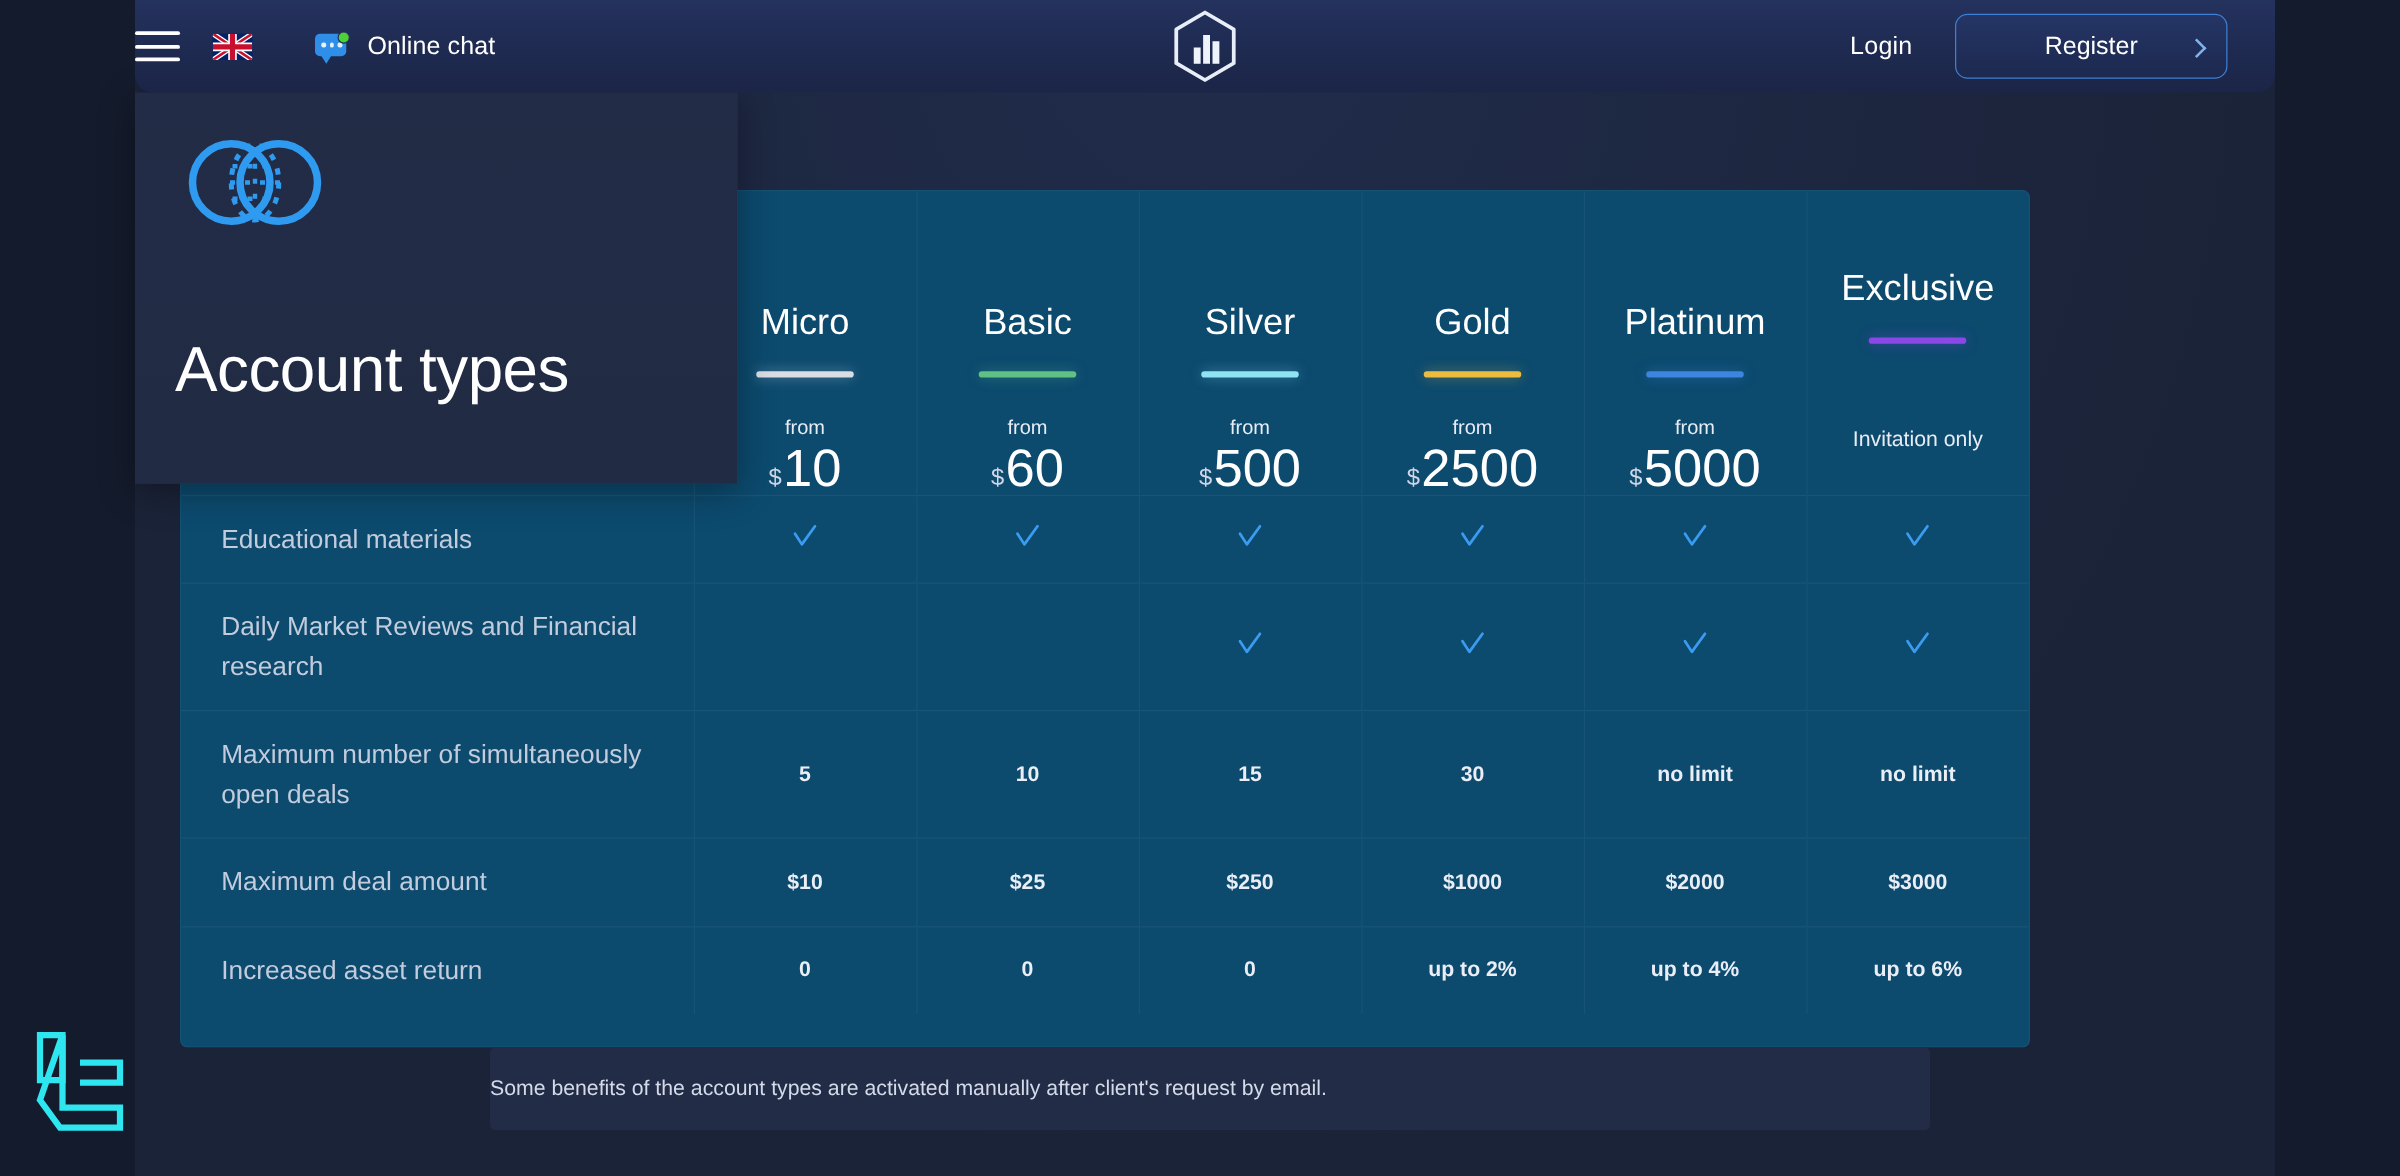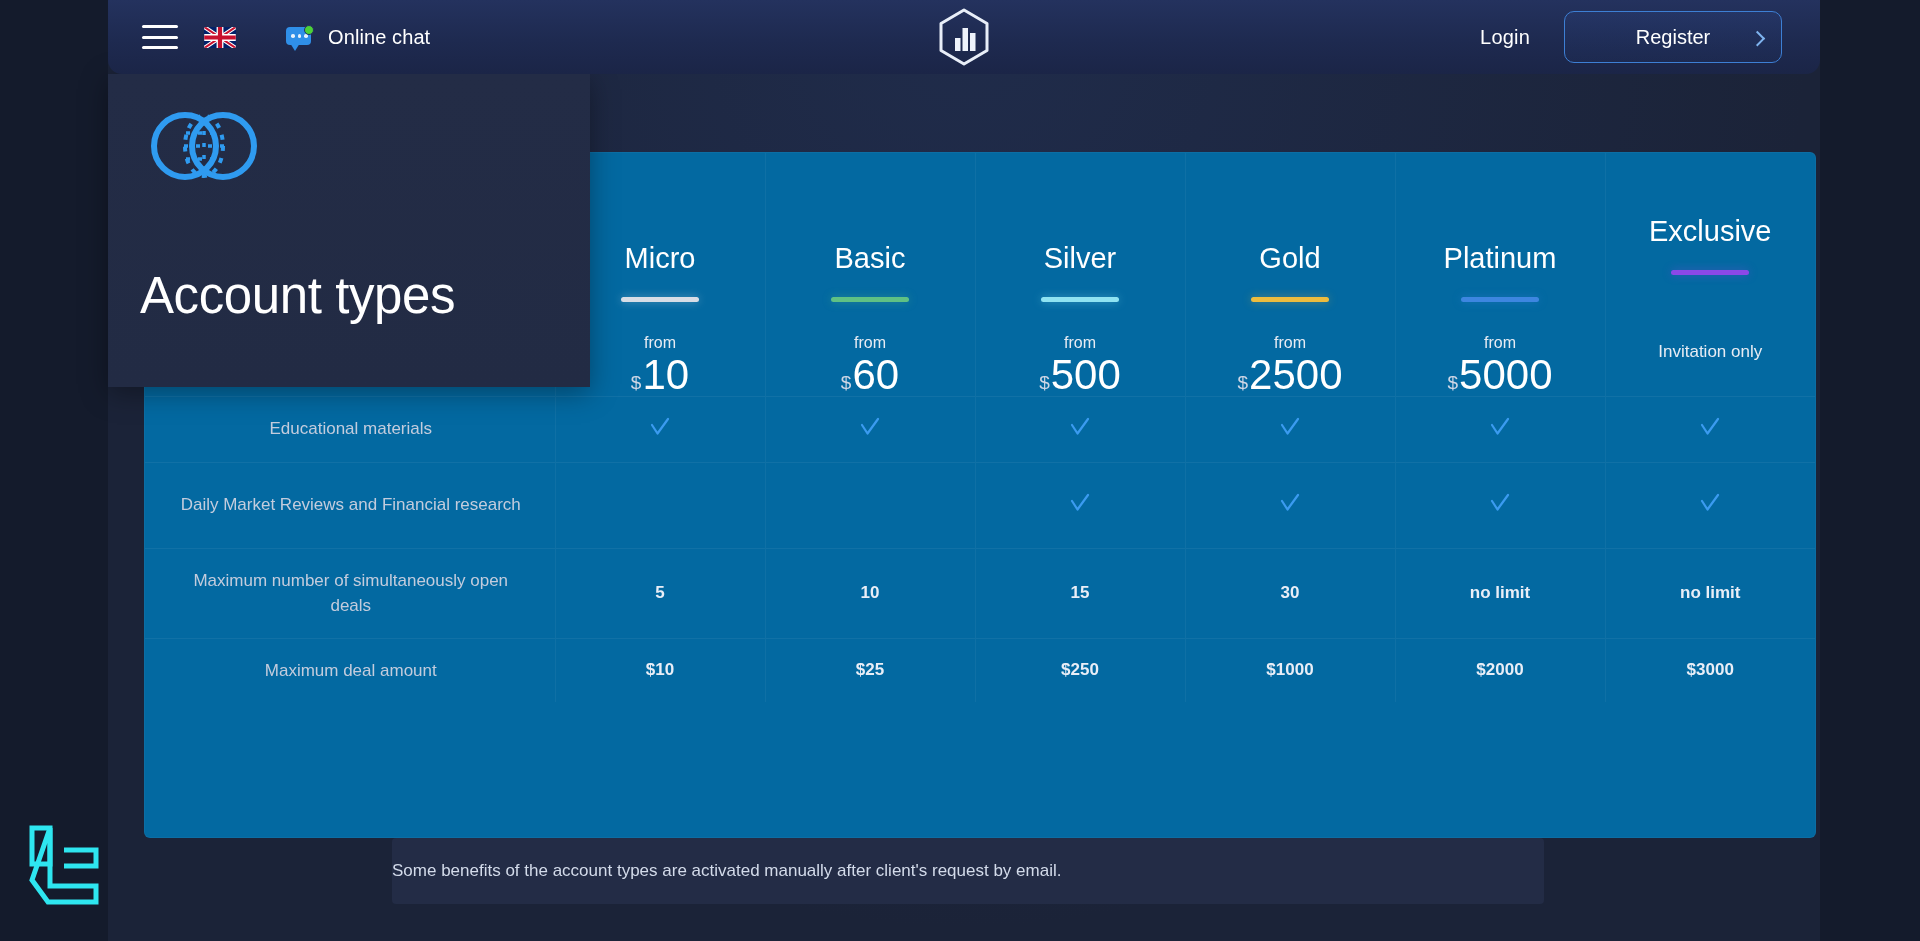--- a/index.html
+++ b/index.html
@@ -23,21 +23,21 @@
     pointer-events: none;
   }
 
   
   .header {
     position: absolute; left: 108px; top: 0; width: 1712px; height: 74px;
     background: linear-gradient(180deg, #24325e 0%, #1e2a50 55%, #1b2547 100%);
     border-bottom-left-radius: 14px; border-bottom-right-radius: 14px;
     display: flex; align-items: center; z-index: 30;
   }
-  .hdr-left { display: flex; align-items: center; gap: 26px; padding-left: 34px; }
+  .hdr-left { display: flex; align-items: center; gap: 26px; }
   .burger { width: 36px; height: 24px; display: flex; flex-direction: column;
             justify-content: space-between; cursor: pointer; }
   .burger i { display: block; height: 3px; background: #fff; border-radius: 2px; }
   .flag { width: 32px; height: 21px; border-radius: 2px; overflow: hidden; position: relative;
           background: #012169; cursor: pointer; flex: none; }
   .flag svg { display:block; }
   .chat-wrap { display: flex; align-items: center; gap: 14px; cursor: pointer; margin-left: 24px;}
   .chat-ico { position: relative; width: 28px; height: 24px; }
   .chat-bub { position: absolute; left: 0; top: 2px; width: 25px; height: 18px;
               background: #2f8fe8; border-radius: 4px; }
@@ -70,42 +70,42 @@
     background: linear-gradient(180deg,#232c46 0%, #222b44 100%);
     z-index: 25;
     box-shadow: 0 6px 26px rgba(0,0,0,.35);
   }
   .ov-logo { position: absolute; left: 34px; top: 35px; width: 124px; height: 74px; }
   .ov-title { position: absolute; left: 32px; top: 192px; color: #fff; font-size: 51px;
               letter-spacing: -.4px; white-space: nowrap; }
 
   
   .card {
-    position: absolute; left: 144px; top: 152px; width: 1672px; height: 686px;
-    background: #0369a1; border-radius: 6px; z-index: 10;
+    position: absolute; left: 144px; top: 152px; width: 1480px; height: 686px;
+    background: #0c4a6e; border-radius: 6px; z-index: 10;
     border: 1px solid rgba(255,255,255,0.04);
     overflow: hidden;
   }
   table.plans { width: 100%; border-collapse: collapse; table-layout: fixed; }
   table.plans col.feat { width: 410px; }
   .hdr-row td { vertical-align: bottom; height: 243px; padding: 0; }
   .plan-cell { text-align: center; position: relative; border-left: 1px solid rgba(255,255,255,0.05); }
   .plan-name { color: #fff; font-size: 29px; margin-top: 0; line-height: 1.1; }
   .plan-bar { width: 78px; height: 5px; border-radius: 3px; margin: 22px auto 0; }
   .plan-from { color: #e8ecf4; font-size: 16px; margin-top: 32px; }
   .plan-price { color: #fff; font-size: 42px; line-height: 1; margin-top: 2px;
                 display: flex; align-items: flex-end; justify-content: center; }
   .plan-price .cur { font-size: 19px; line-height: 1; margin-bottom: 4px; margin-right: 1px; color:#cfd7e6;}
   .plan-invite { color: #e8ecf4; font-size: 17px; margin-top: 67px; margin-bottom: 34px; }
   .plan-pad { padding-bottom: 26px; }
 
   tr.frow td { border-top: 1px solid rgba(255,255,255,0.06); }
   td.feature {
-    color: #c3ccdd; font-size: 17px; padding: 19px 30px 19px 32px; line-height: 1.5;
-    vertical-align: middle; text-align: center;
+    color: #c3ccdd; font-size: 21px; padding: 19px 30px 19px 32px; line-height: 1.5;
+    vertical-align: middle; text-align: left;
   }
   td.val {
     color: #e9eef7; font-size: 17px; font-weight: bold; text-align: center;
     vertical-align: middle; border-left: 1px solid rgba(255,255,255,0.05);
     padding: 19px 6px;
   }
   td.val.check-cell { font-weight: normal; }
   .tick { display:inline-block; width: 22px; height: 22px; }
   tr.r-edu td { height: 58px; }
   tr.r-daily td { height: 86px; }
@@ -313,20 +313,29 @@
           </tr>
           <tr class="frow r-amount">
             <td class="feature">Maximum deal amount</td>
             <td class="val"><span>$10</span></td>
             <td class="val"><span>$25</span></td>
             <td class="val"><span>$250</span></td>
             <td class="val"><span>$1000</span></td>
             <td class="val"><span>$2000</span></td>
             <td class="val"><span>$3000</span></td>
           </tr>
+          <tr class="frow r-return">
+            <td class="feature">Increased asset return</td>
+            <td class="val"><span>0</span></td>
+            <td class="val"><span>0</span></td>
+            <td class="val"><span>0</span></td>
+            <td class="val"><span>up to 2%</span></td>
+            <td class="val"><span>up to 4%</span></td>
+            <td class="val"><span>up to 6%</span></td>
+          </tr>
         </tbody>
     </table>
   </div>
 
   <div class="note">
     <span>Some benefits of the account types are activated manually after client's request by email.</span>
   </div>
 
   <div class="watermark">
     <svg width="92" height="110" viewBox="0 0 92 110">

